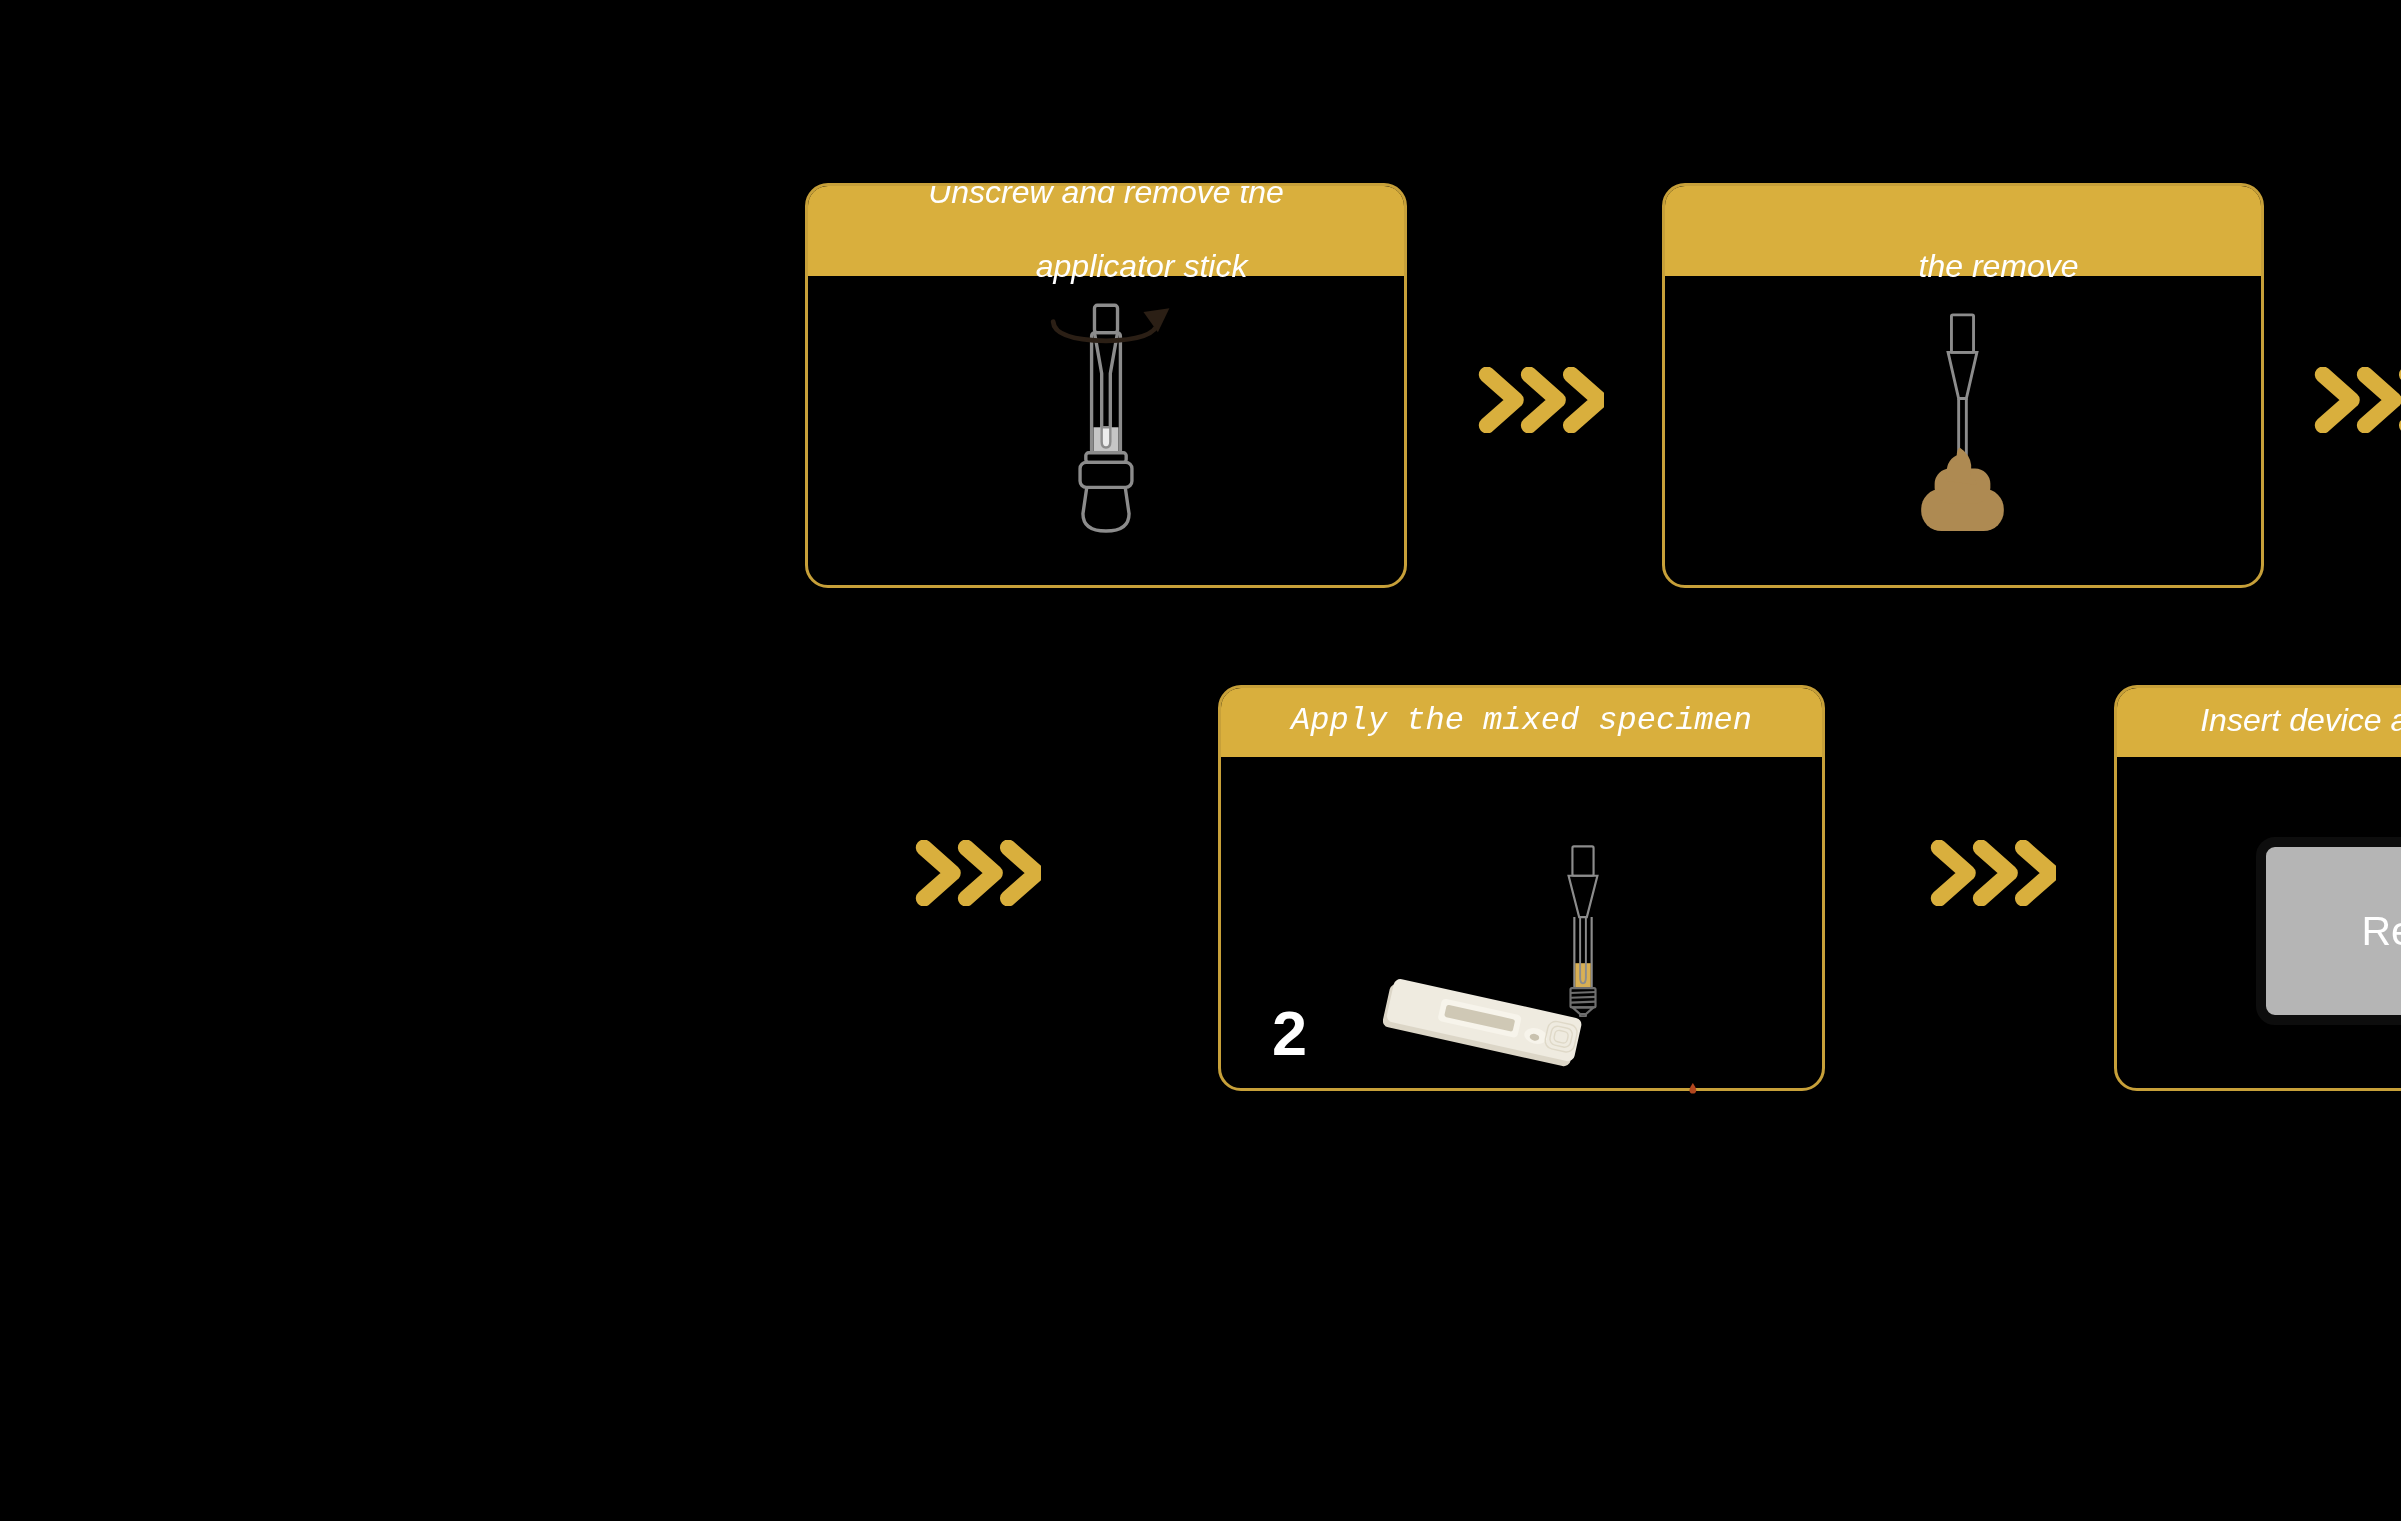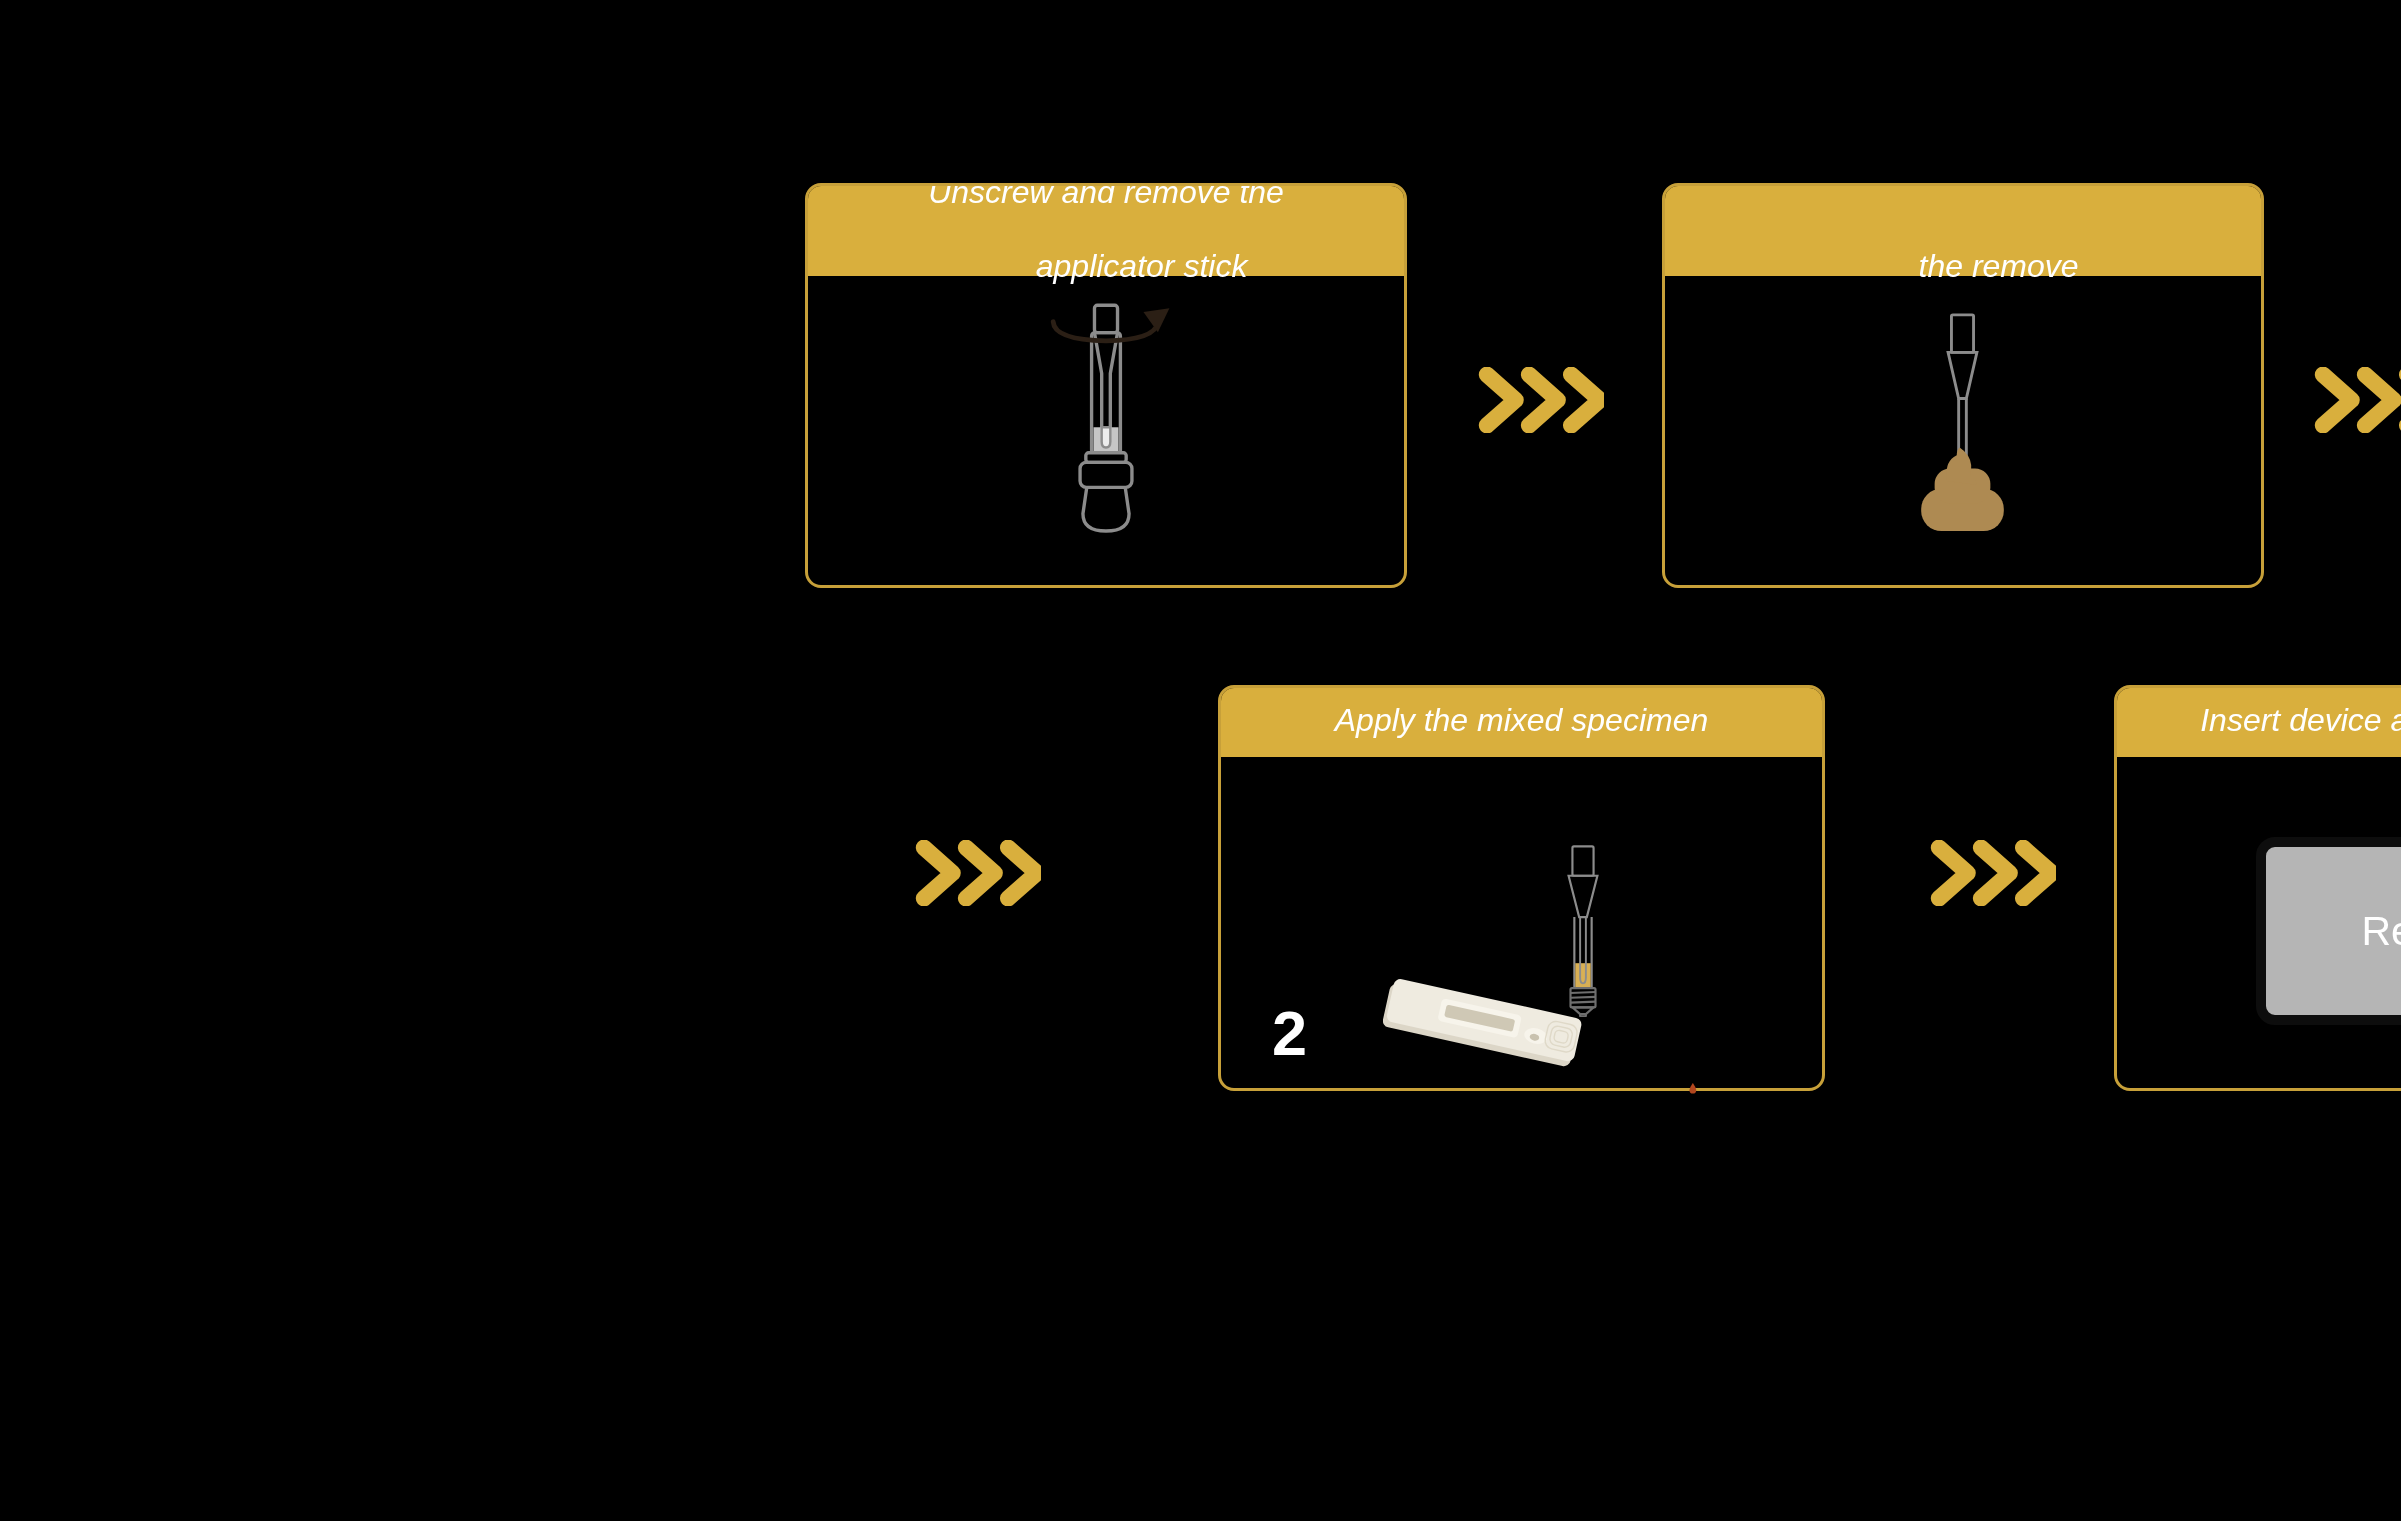--- a/index.html
+++ b/index.html
@@ -13,21 +13,21 @@
   }
   .stage {
     position: absolute;
     left: 0; top: 0;
     width: 3842px; height: 1521px;
     background: #000000;
   }
   .panel {
     position: absolute;
     border: 3.8px solid #C7A039;
-    border-radius: 16px;
+    border-radius: 23px;
     background: #000000;
     box-sizing: border-box;
     overflow: hidden;
   }
   .panel-band {
     position: absolute;
     left: -3.8px; top: -3.8px;
     right: -3.8px;
     background: #D9AF3D;
     border-radius: 23px 23px 0 0;
@@ -137,21 +137,21 @@
   </svg>
 
   <svg class="chevrons" style="left:914px; top:840px;" width="127" height="66" viewBox="0 0 264 138">
     <g fill="none" stroke="#D9AF3D" stroke-width="34" stroke-linecap="round" stroke-linejoin="round">
       <path d="M20,16 L80,69 L20,122"></path>
       <path d="M108,16 L168,69 L108,122"></path>
       <path d="M196,16 L256,69 L196,122"></path>
     </g>
   </svg>
 
-  <div class="panel" style="left:1218px; top:685px; width:607px; height:406px;">
+  <div class="panel" style="left:1218px; top:685px; width:607px; height:406px;font-family:Liberation Mono, monospace;">
     <div class="panel-band" style="height:73px;">
       <div class="panel-title"><span>Apply the mixed specimen</span></div>
     </div>
   </div>
 
   <svg style="left:1553px; top:845px;" width="60" height="172" viewBox="0 0 124 358">
     <g fill="none" stroke="#8C8C8C" stroke-width="4.5">
       <rect x="40" y="3" width="44" height="61" rx="3"></rect>
       <path d="M32,64 L92,64 L70,150 L54,150 Z"></path>
       <path d="M44,150 L44,298 M80,150 L80,298"></path>

